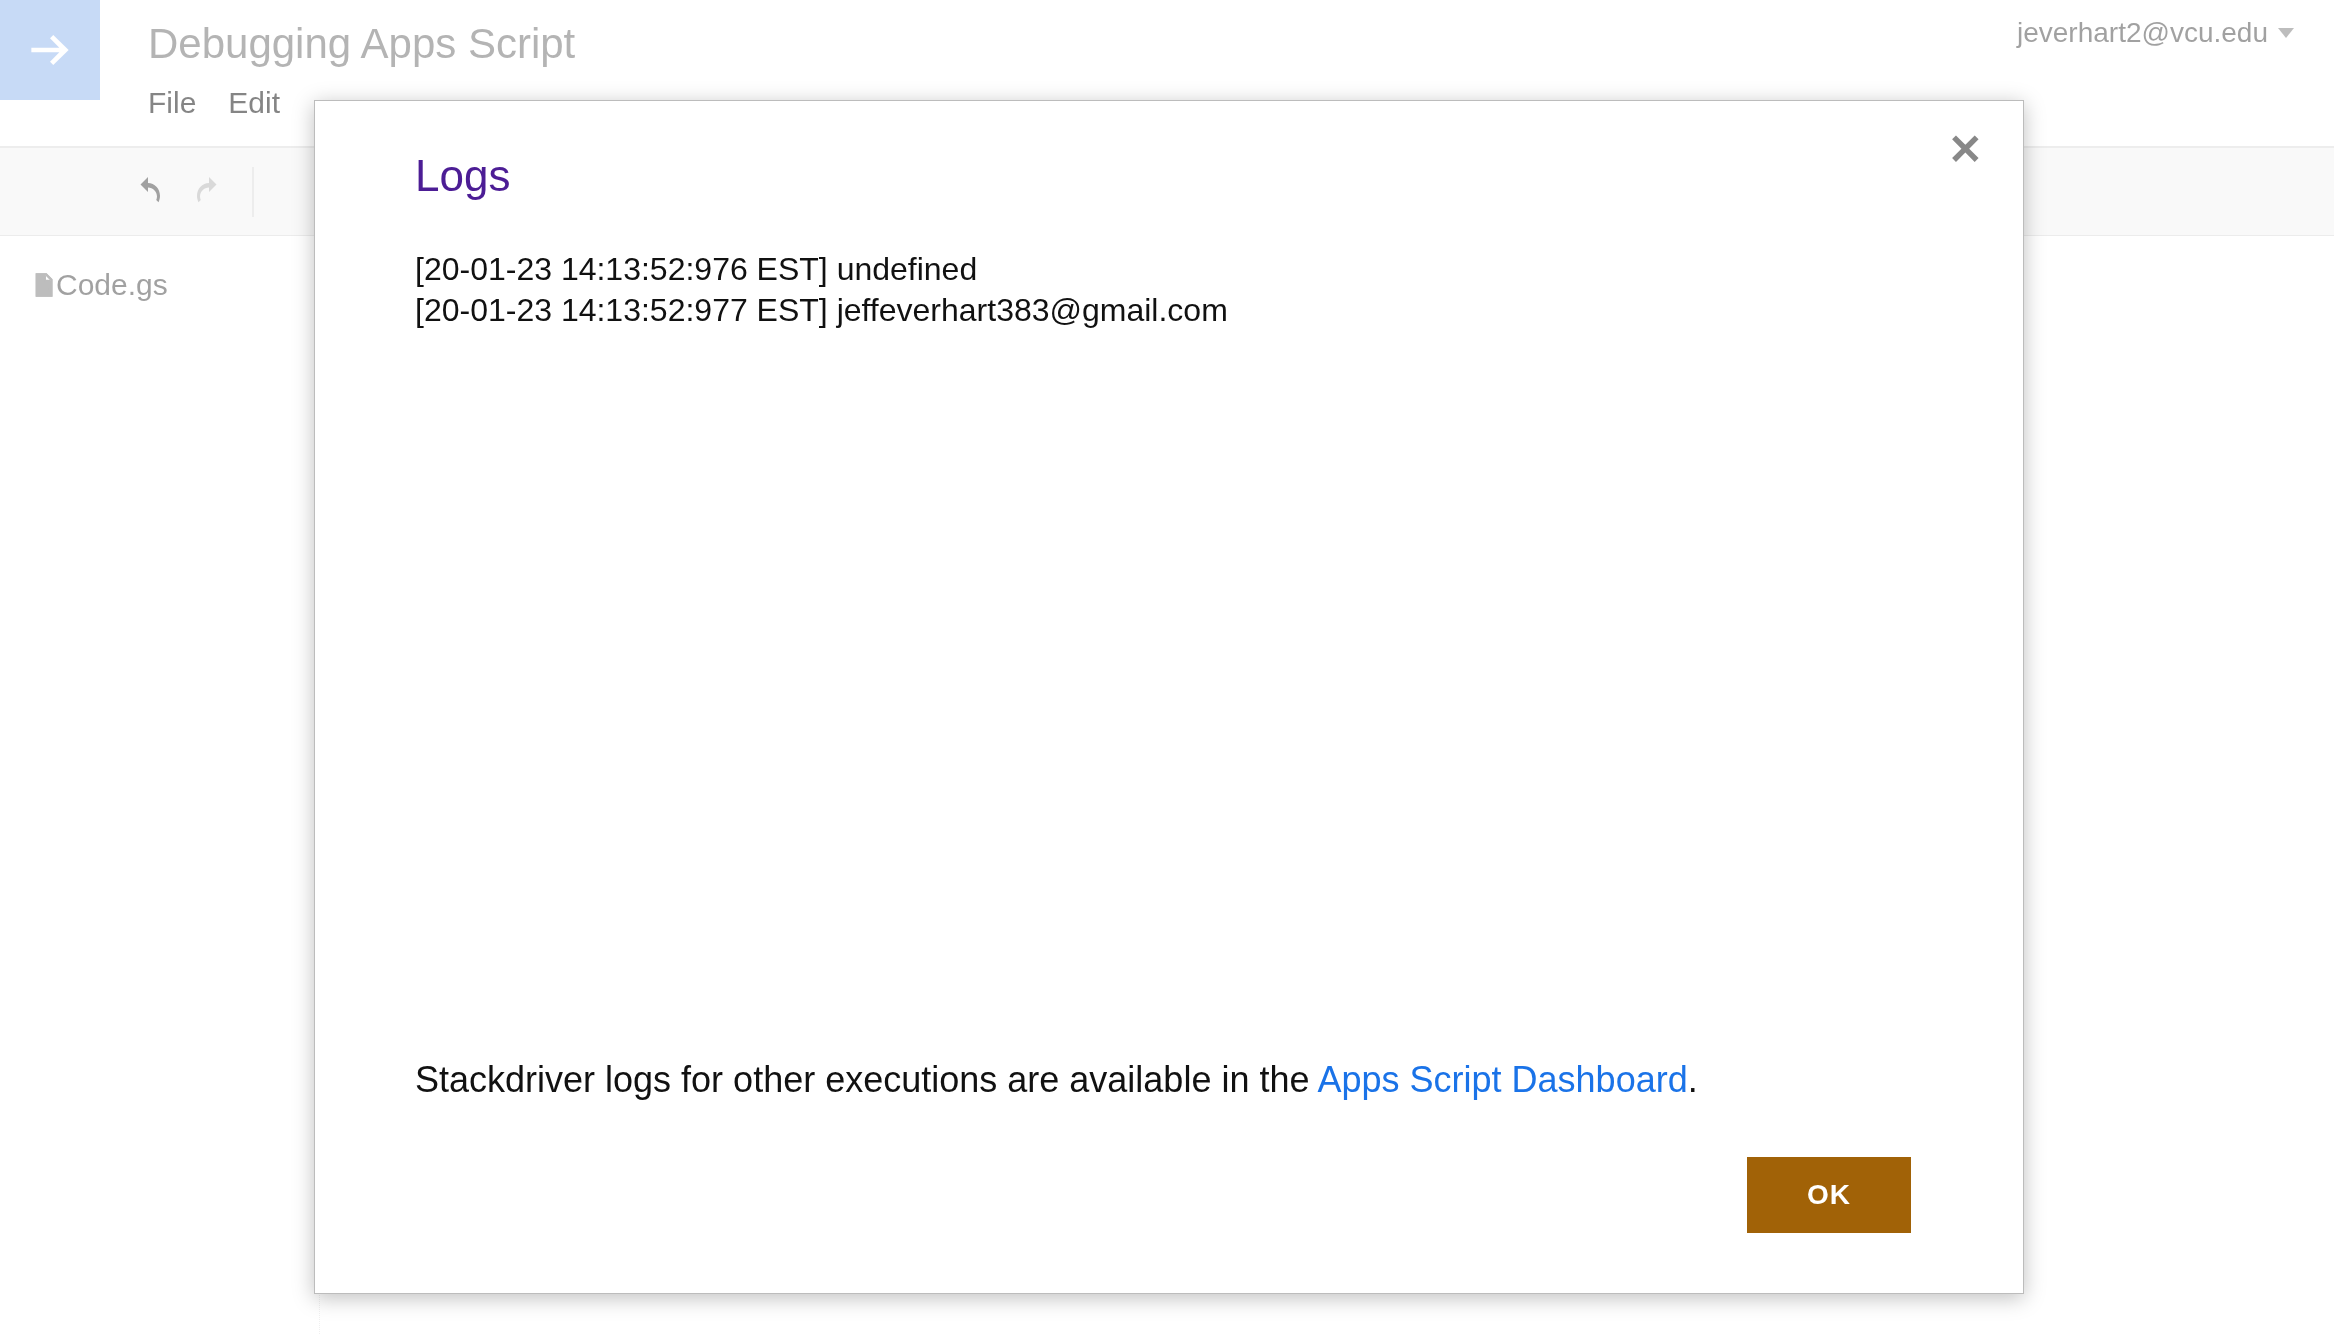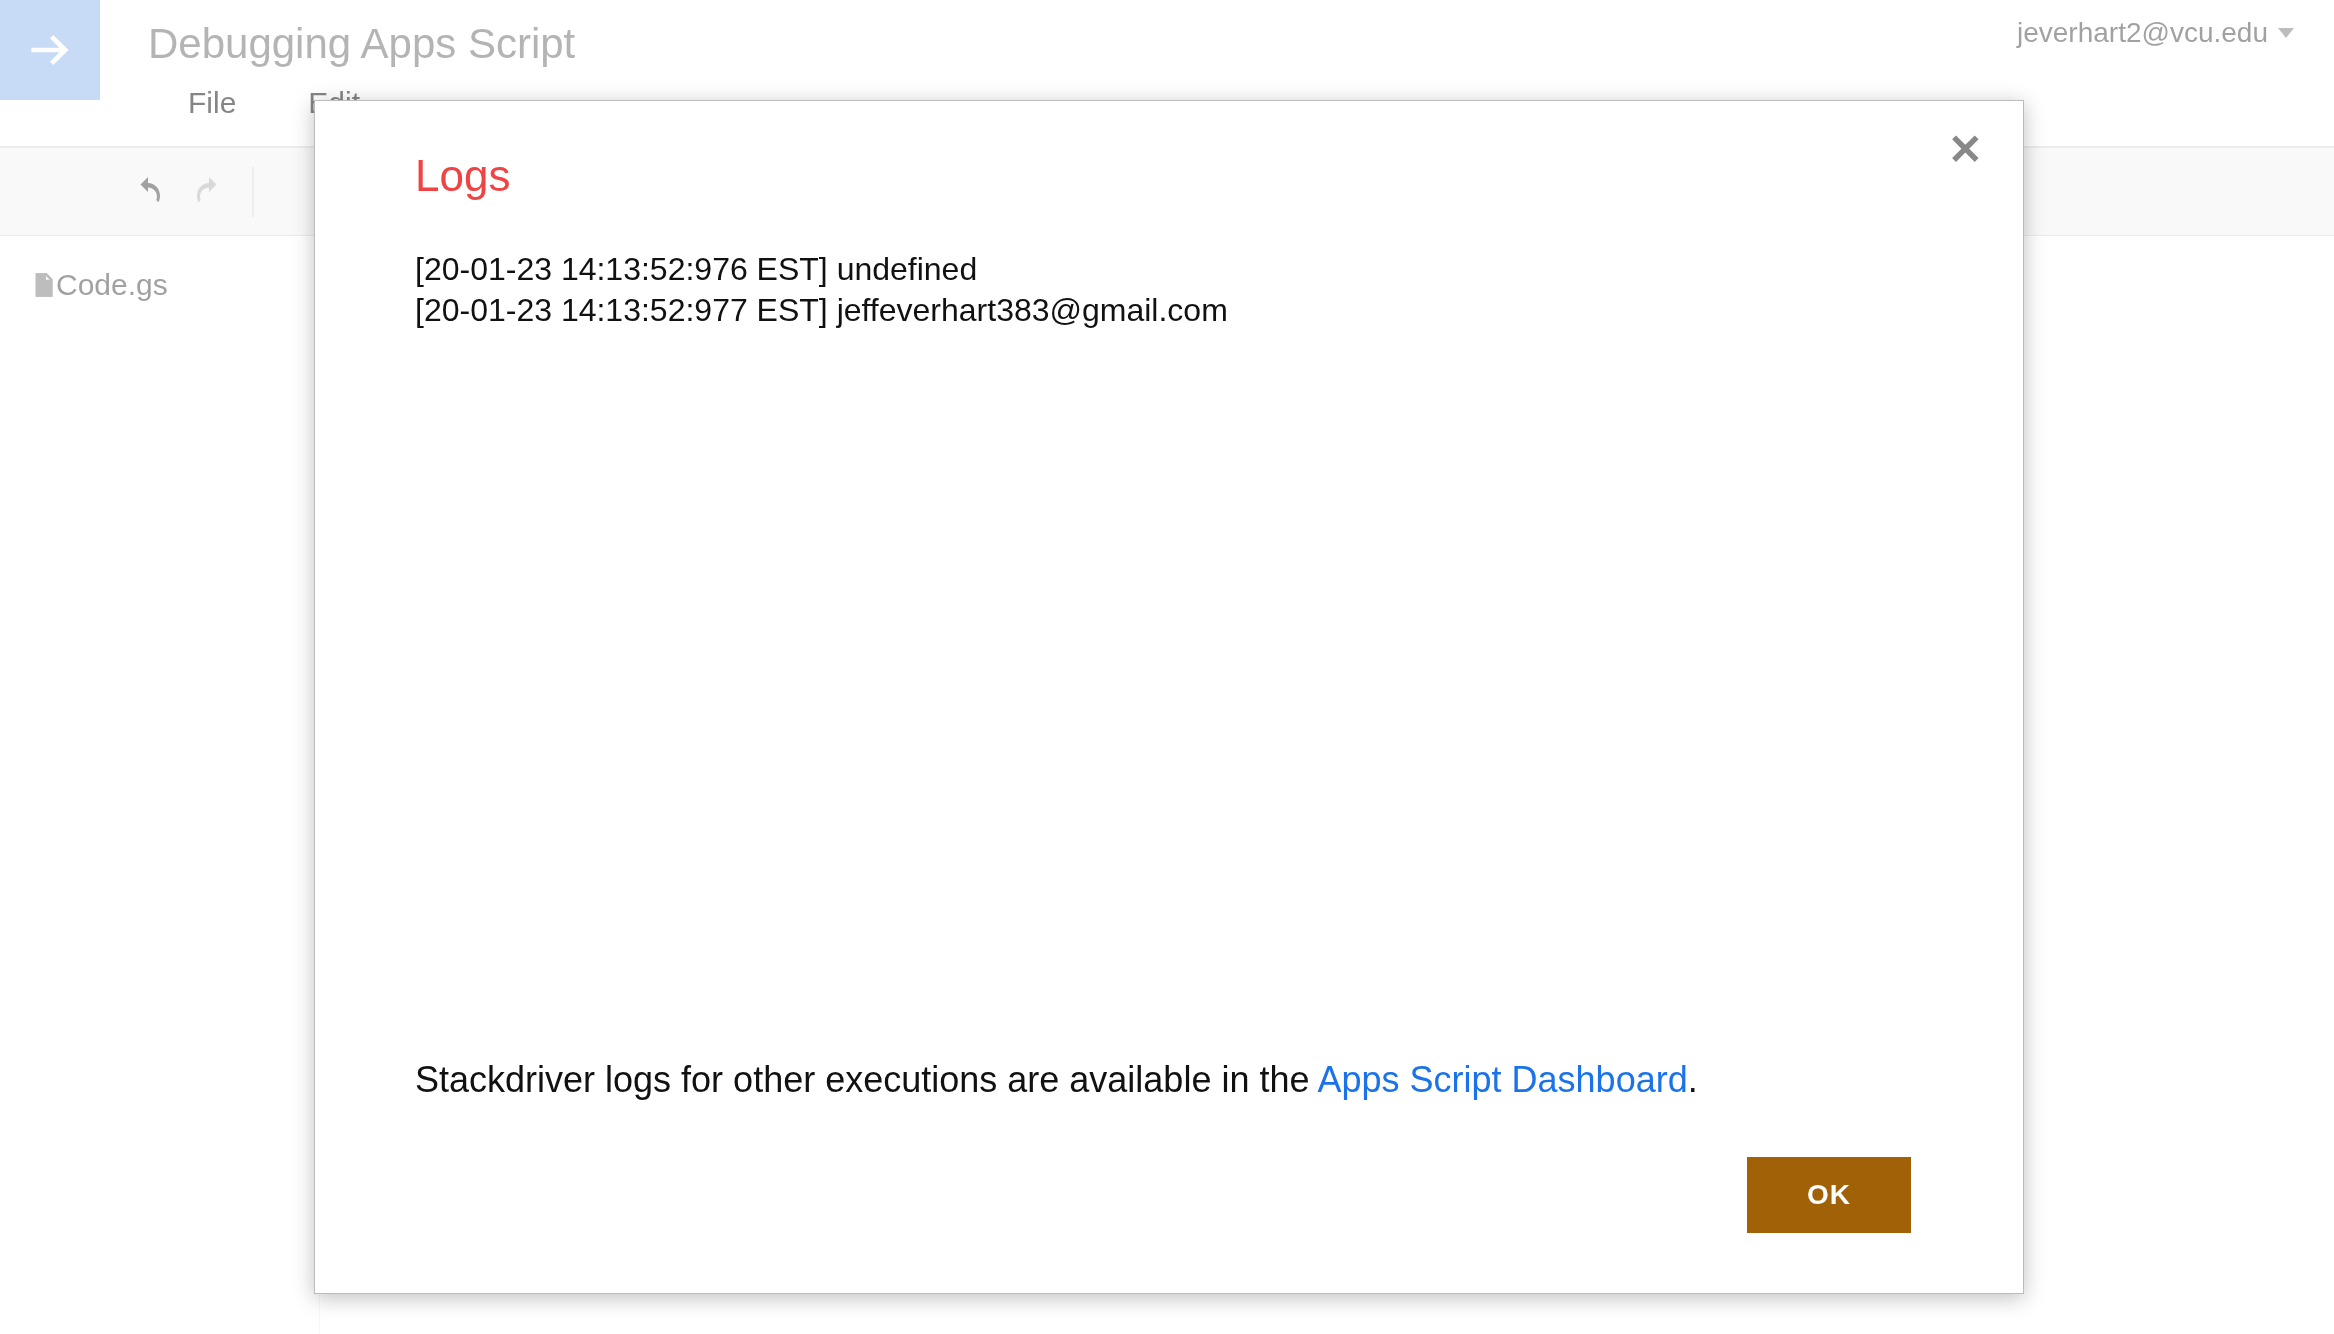--- a/index.html
+++ b/index.html
@@ -52,21 +52,21 @@
       font-weight: 400;
       margin-bottom: 18px;
     }
 
     .menu-bar {
       display: flex;
       gap: 32px;
       font-size: 30px;
       color: #222;
     }
-    .menu-item { cursor: pointer; margin-left: 40px; }
+    .menu-item { cursor: pointer; }
 
     .user-area {
       position: absolute;
       right: 40px;
       top: 17px;
       display: flex;
       align-items: center;
       gap: 10px;
       font-size: 28px;
       color: #555;
@@ -127,21 +127,21 @@
       top:28px;
       right:40px;
       font-size:42px;
       color:#888;
       cursor:pointer;
       font-weight:bold;
       line-height:1;
     }
     .modal-title {
       font-size:44px;
-      color:#ef4444;
+      color:#4c1d95;
       font-weight:400;
       margin-bottom: 48px;
     }
     .log-area {
       flex:1;
       font-size:32px;
       color:#111;
       line-height:1.28;
       font-family: Arial, sans-serif;
     }

